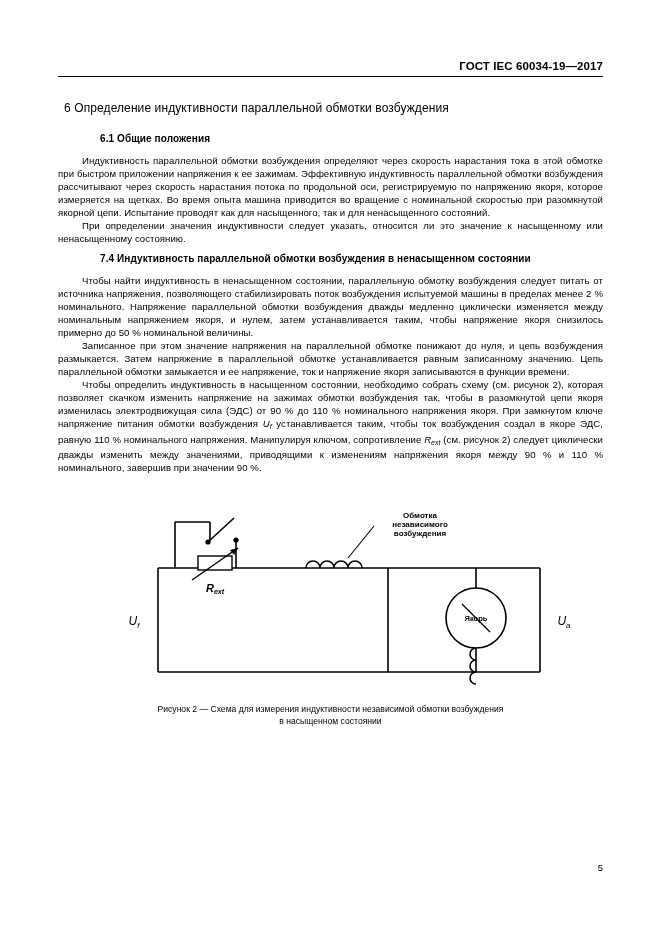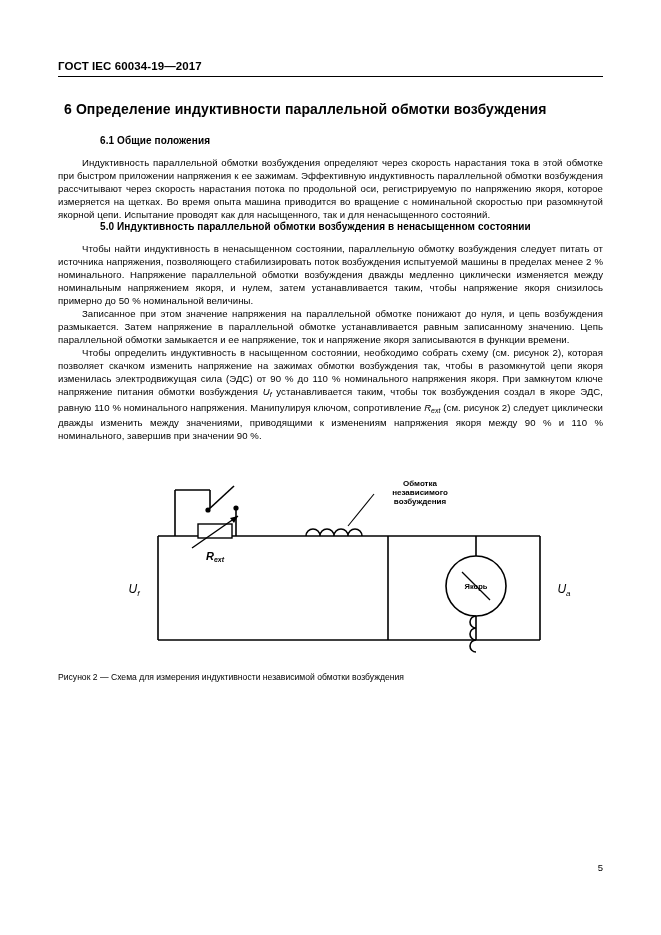--- a/index.html
+++ b/index.html
@@ -16,40 +16,41 @@
     overflow: hidden;
   }
   .page {
     position: relative;
     width: 661px;
     height: 935px;
     box-sizing: border-box;
     padding: 0 58px;
   }
   .header {
+    text-align: right;
     font-size: 11.5px;
     font-weight: bold;
     padding-top: 60px;
     letter-spacing: 0.1px;
   }
   .header-rule {
     border-bottom: 1px solid #000;
     margin-top: 4px;
     margin-bottom: 24px;
   }
   h1.section-title {
-    font-size: 14px;
-    font-weight: bold;
+    font-size: 12px;
+    font-weight: normal;
     margin: 0 0 18px 6px;
     letter-spacing: 0.1px;
   }
   h2.subsection-title {
     font-size: 10px;
     font-weight: bold;
-    margin: 0 0 10px 18px;
+    margin: 8px 0 10px 18px;
     letter-spacing: 0.1px;
     padding-left: 24px;
   }
   .gap-above {
     margin-top: 18px;
   }
   p.body-text {
     font-size: 9.6px;
     line-height: 13px;
     margin: 0 0 0 0;
@@ -59,21 +60,21 @@
   }
   p.body-text + p.body-text {
     margin-top: 0px;
   }
   .figure {
     margin-top: 26px;
     position: relative;
     height: 195px;
   }
   .caption {
-    text-align: left;
+    text-align: center;
     font-size: 8.6px;
     line-height: 12px;
     margin-top: 8px;
   }
   .after-figure {
     margin-top: 16px;
   }
   .page-number {
     position: absolute;
     right: 58px;
@@ -96,22 +97,23 @@
 
   <div class="header">
     <span>ГОСТ IEC 60034-19—2017</span>
   </div>
   <div class="header-rule"></div>
 
   <h1 class="section-title">6 Определение индуктивности параллельной обмотки возбуждения</h1>
 
   <h2 class="subsection-title">6.1 Общие положения</h2>
   <p class="body-text">Индуктивность параллельной обмотки возбуждения определяют через скорость нарастания тока в этой обмотке при быстром приложении напряжения к ее зажимам. Эффективную индуктивность параллельной обмотки возбуждения рассчитывают через скорость нарастания потока по продольной оси, регистрируемую по напряжению якоря, которое измеряется на щетках. Во время опыта машина приводится во вращение с номинальной скоростью при разомкнутой якорной цепи. Испытание проводят как для насыщенного, так и для ненасыщенного состояний.</p>
+  <p class="body-text">При определении значения индуктивности следует указать, относится ли это значение к насыщенному или ненасыщенному состоянию.</p>
 
-  <h2 class="subsection-title gap-above">5.0 Индуктивность параллельной обмотки возбуждения в ненасыщенном состоянии</h2>
+  <h2 class="subsection-title gap-above">7.4 Индуктивность параллельной обмотки возбуждения в ненасыщенном состоянии</h2>
   <p class="body-text">Чтобы найти индуктивность в ненасыщенном состоянии, параллельную обмотку возбуждения следует питать от источника напряжения, позволяющего стабилизировать поток возбуждения испытуемой машины в пределах менее 2 % номинального. Напряжение параллельной обмотки возбуждения дважды медленно циклически изменяется между номинальным напряжением якоря, и нулем, затем устанавливается таким, чтобы напряжение якоря снизилось примерно до 50 % номинальной величины.</p>
   <p class="body-text">Записанное при этом значение напряжения на параллельной обмотке понижают до нуля, и цепь возбуждения размыкается. Затем напряжение в параллельной обмотке устанавливается равным записанному значению. Цепь параллельной обмотки замыкается и ее напряжение, ток и напряжение якоря записываются в функции времени.</p>
 
   <p class="body-text">Чтобы определить индуктивность в насыщенном состоянии, необходимо собрать схему (см. рисунок 2), которая позволяет скачком изменить напряжение на зажимах обмотки возбуждения так, чтобы в разомкнутой цепи якоря изменилась электродвижущая сила (ЭДС) от 90 % до 110 % номинального напряжения якоря. При замкнутом ключе напряжение питания обмотки возбуждения <i>U<sub>f</sub></i> устанавливается таким, чтобы ток возбуждения создал в якоре ЭДС, равную 110 % номинального напряжения. Манипулируя ключом, сопротивление <i>R<sub>ext</sub></i> (см. рисунок 2) следует циклически дважды изменить между значениями, приводящими к изменениям напряжения якоря между 90 % и 110 % номинального, завершив при значении 90 %.</p>
 
   <div class="figure">
     <svg width="545" height="195" viewBox="0 0 545 195">
 
       <line x1="100" y1="68" x2="330" y2="68" stroke="#000" stroke-width="1.6"></line>
 
@@ -161,17 +163,18 @@
 
       <text x="418" y="121" font-family="Liberation Sans, sans-serif" font-size="7.5" font-weight="bold" text-anchor="middle">Якорь</text>
 
       <text x="76" y="125" font-family="Liberation Sans, sans-serif" font-size="12" font-style="italic" text-anchor="middle">U<tspan font-size="8" dy="3">f</tspan></text>
       <text x="506" y="125" font-family="Liberation Sans, sans-serif" font-size="12" font-style="italic" text-anchor="middle">U<tspan font-size="8" dy="3">a</tspan></text>
     </svg>
   </div>
 
   <div class="caption">
     <div>Рисунок 2 — Схема для измерения индуктивности независимой обмотки возбуждения</div>
+    <div>в насыщенном состоянии</div>
   </div>
 
 
   <div class="page-number">5</div>
 </div>
 
 </body></html>

